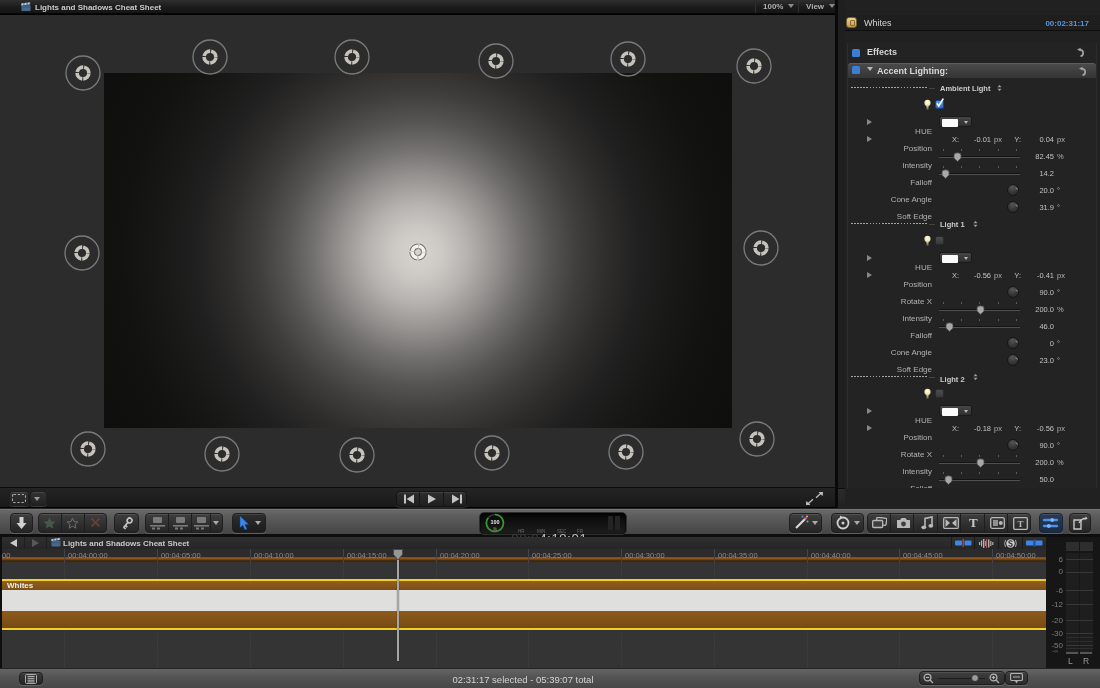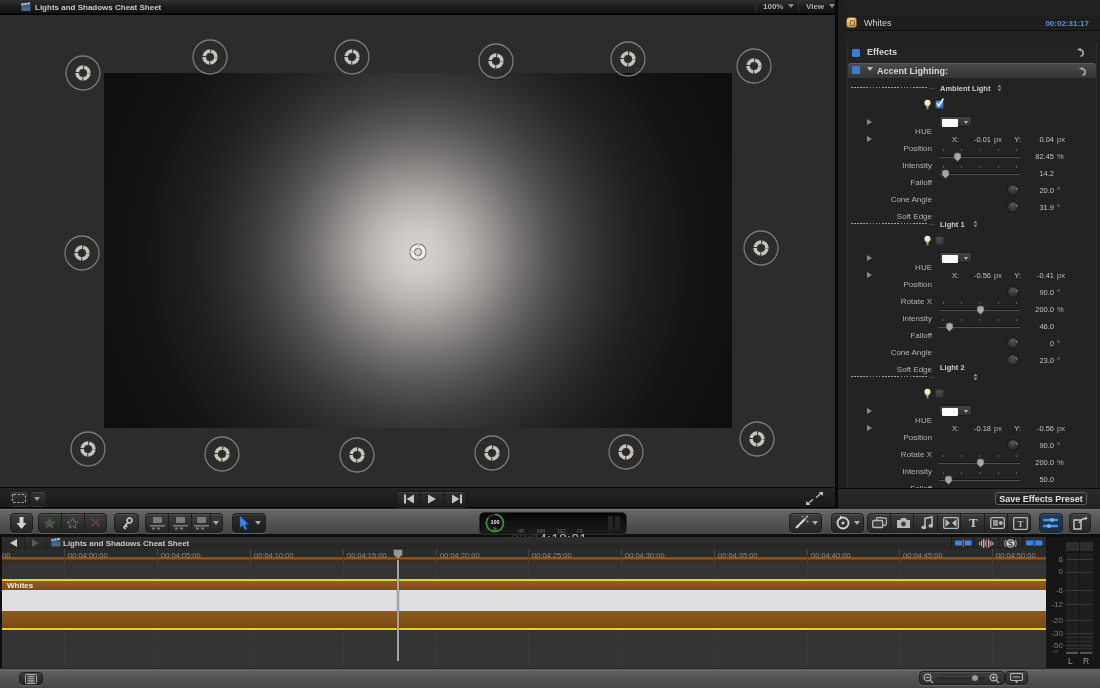--- a/index.html
+++ b/index.html
@@ -325,21 +325,21 @@
       <div class="pval" style="left:0px;width:206px;top:296px;">0</div>
       <div class="punit" style="left:209px;top:296px;">°</div>
 <div class="lbl" style="left:0px;width:84px;top:313px;">Soft Edge</div>
       <div class="abs" style="left:159px;top:311px;width:12px;height:12px;border-radius:50%;background:radial-gradient(circle at 45% 25%, #555, #383838 52%, #232323);border:0.5px solid #161616;">
         <div style="position:absolute;left:6.5px;top:2.6px;width:3px;height:1.3px;background:#909090;transform:rotate(35deg);border-radius:1px;"></div>
       </div>
       <div class="pval" style="left:0px;width:206px;top:313px;">23.0</div>
       <div class="punit" style="left:209px;top:313px;">°</div>
 <div class="abs" style="left:3px;top:333px;width:76px;height:1px;background:repeating-linear-gradient(90deg,#a4a4a4 0px,#a4a4a4 1.6px,transparent 1.6px,transparent 3.1px);"></div>
       <div class="abs" style="left:81px;top:329px;color:#9a9a9a;font-size:7px;">...</div>
-      <div class="abs" style="left:92px;top:320px;color:#cccccc;font-weight:bold;font-size:7.5px;text-align:right;">Light 2</div>
+      <div class="abs" style="left:92px;top:332px;color:#cccccc;font-weight:bold;font-size:7.5px;text-align:right;">Light 2</div>
       <svg class="abs" style="left:125px;top:330px" width="5" height="8" viewBox="0 0 6 9">
         <path d="M3 0.5 L5.4 3.6 H0.6 Z" fill="#999"></path>
         <path d="M3 8.5 L5.4 5.4 H0.6 Z" fill="#999"></path>
       </svg>
 <svg class="abs" style="left:75px;top:345px" width="9" height="12" viewBox="0 0 9 12">
         <defs>
           <radialGradient id="bulbg" cx="0.5" cy="0.4" r="0.6">
             <stop offset="0" stop-color="#fffdf0"></stop>
             <stop offset="0.6" stop-color="#f3e9bd"></stop>
             <stop offset="1" stop-color="#d9cc96"></stop>
@@ -386,23 +386,20 @@
       <div class="abs" style="left:95.0px;top:429px;width:1px;height:2px;background:#5a5a5a;"></div>
       <div class="abs" style="left:113.2px;top:429px;width:1px;height:2px;background:#5a5a5a;"></div>
       <div class="abs" style="left:131.4px;top:429px;width:1px;height:2px;background:#5a5a5a;"></div>
       <div class="abs" style="left:149.6px;top:429px;width:1px;height:2px;background:#5a5a5a;"></div>
       <div class="abs" style="left:167.8px;top:429px;width:1px;height:2px;background:#5a5a5a;"></div>
       <div class="abs" style="left:91px;top:436px;width:81px;height:2px;background:#141414;border-bottom:1px solid #505050;"></div>
       <svg class="abs" style="left:96px;top:432px" width="9" height="10" viewBox="0 0 9 10">
         <path d="M1 3.2 Q1 0.8 4.5 0.8 Q8 0.8 8 3.2 L8 6.2 L4.5 9.4 L1 6.2 Z" fill="#a8a8a8" stroke="#4a4a4a" stroke-width="0.8"></path>
       </svg>
       <div class="pval" style="left:0px;width:206px;top:432px;">50.0</div>
-</div>
-<div id="insp-footer">
-  <div class="abs" style="left:150px;top:3px;width:92px;height:13px;background:linear-gradient(#2d2d2d,#191919);border:1px solid #5e5e5e;border-radius:3px;text-align:center;font-size:9px;font-weight:bold;color:#e2e2e2;line-height:12px;">Save Effects Preset</div>
 </div>
 </div>
 <div class="abs" id="toolbar">
 <div class="tbtn" style="left:10px;top:4px;width:23px;height:20px;"></div>
 <svg class="abs" style="left:16px;top:8px" width="11" height="12" viewBox="0 0 11 12">
       <path d="M3.5 0 H7.5 V6 H10.5 L5.5 12 L0.5 6 H3.5 Z" fill="#d2d2d2"></path>
     </svg>
 <div class="tbtn" style="left:38px;top:4px;width:69px;height:20px;"></div>
 <div class="abs" style="left:61px;top:5px;width:1px;height:18px;background:#1e1e1e;"></div>
 <div class="abs" style="left:84px;top:5px;width:1px;height:18px;background:#1e1e1e;"></div>
@@ -686,20 +683,21 @@
   <div class="tbtn" style="left:19px;top:3px;width:24px;height:13px;background:linear-gradient(#3a3a3a,#262626);"></div>
   <svg class="abs" style="left:25px;top:5px" width="12" height="10" viewBox="0 0 12 10">
       <rect x="0.5" y="0.5" width="11" height="9" rx="1" fill="none" stroke="#a8a8a8" stroke-width="1"></rect>
       <g stroke="#b0b0b0" stroke-width="1.1">
         <line x1="2.5" y1="2.4" x2="9.5" y2="2.4"></line>
         <line x1="2.5" y1="4.3" x2="9.5" y2="4.3"></line>
         <line x1="2.5" y1="6.2" x2="9.5" y2="6.2"></line>
         <line x1="2.5" y1="7.9" x2="9.5" y2="7.9"></line>
       </g>
     </svg>
+  <div class="sel">02:31:17 selected - 05:39:07 total</div>
   <div class="tbtn" style="left:919px;top:2px;width:86px;height:14px;background:linear-gradient(#3e3e3e,#2c2c2c);"></div>
   <div class="tbtn" style="left:1005px;top:2px;width:23px;height:14px;background:linear-gradient(#3e3e3e,#2c2c2c);"></div>
   <svg class="abs" style="left:923px;top:4px" width="11" height="11" viewBox="0 0 11 11">
       <circle cx="4.5" cy="4.5" r="3.4" fill="none" stroke="#b0b0b0" stroke-width="1.3"></circle>
       <line x1="7" y1="7" x2="10" y2="10" stroke="#b0b0b0" stroke-width="1.3"></line>
       <line x1="2.8" y1="4.5" x2="6.2" y2="4.5" stroke="#b0b0b0" stroke-width="1.2"></line>
     </svg>
   <div class="abs" style="left:938px;top:8.5px;width:47px;height:1.5px;background:#1d1d1d;"></div>
   <div class="abs" style="left:971px;top:5px;width:8px;height:8px;border-radius:50%;background:#9a9a9a;border:1px solid #333;"></div>
   <svg class="abs" style="left:989px;top:4px" width="11" height="11" viewBox="0 0 11 11">

